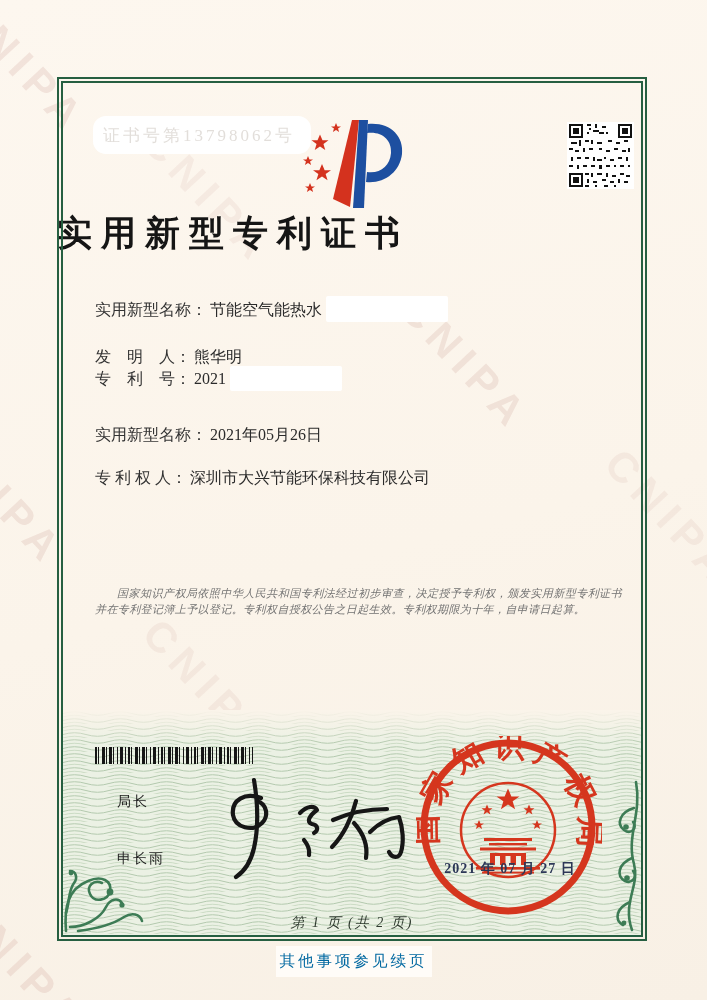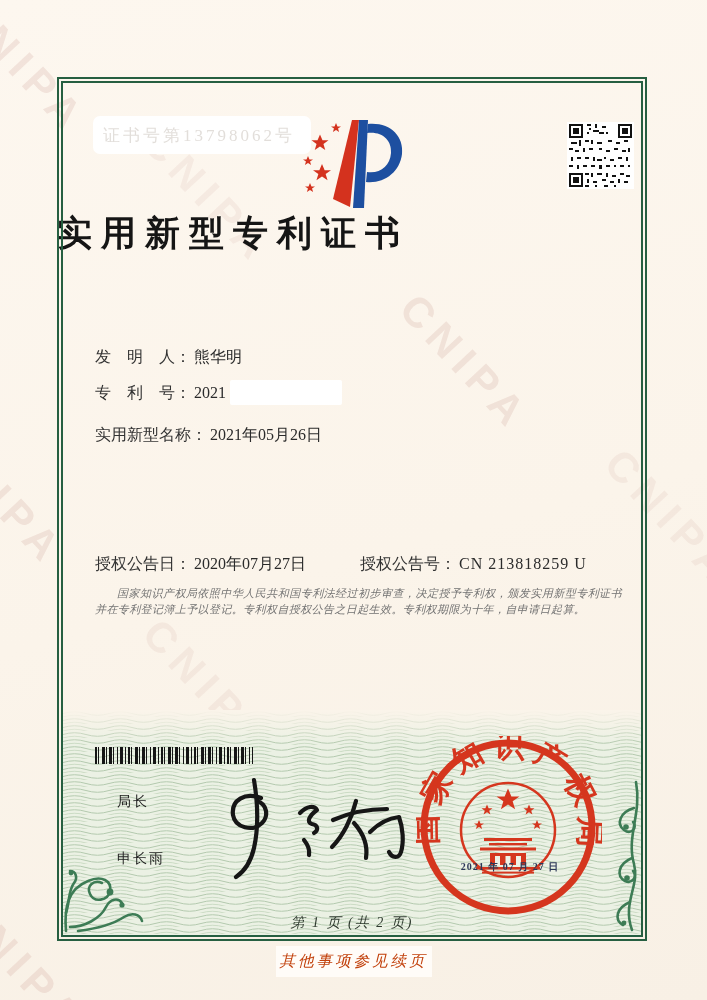--- a/index.html
+++ b/index.html
@@ -9,21 +9,21 @@
   #page{position:absolute;inset:0;}
   .wm{position:absolute;z-index:1;font-family:"Liberation Sans","DejaVu Sans",sans-serif;
       font-weight:700;font-size:42px;letter-spacing:8px;color:rgba(198,152,142,0.20);
       transform:rotate(47deg);transform-origin:left top;white-space:nowrap;pointer-events:none;}
   .wm.light{color:rgba(198,152,142,0.12);}
   .frame{position:absolute;left:57px;top:77px;width:590px;height:864px;
          border:6px double #265f41;box-sizing:border-box;z-index:4;pointer-events:none;}
   .green-panel{position:absolute;left:63px;top:710px;width:578px;height:225px;z-index:2;overflow:hidden;}
   .green-panel .fade{position:absolute;left:0;top:0;width:100%;height:34px;
          background:linear-gradient(#fbf4ea,rgba(251,244,234,0));}
-  .redact{background:#fff;position:absolute;z-index:3;border-radius:7px;}
+  .redact{background:#fff;position:absolute;z-index:3;border-radius:13px;}
   .redact-inline{display:inline-block;background:#fff;border-radius:2px;vertical-align:-7px;margin-left:4px;}
   .cert-no-box{left:93px;top:116px;width:218px;height:38px;}
   .cert-no-faint{position:absolute;left:10px;top:8px;font-size:17px;letter-spacing:3px;
          color:rgba(190,182,172,0.45);white-space:nowrap;}
   .logo{position:absolute;left:298px;top:116px;z-index:3;}
   .qr{position:absolute;left:567px;top:122px;z-index:3;}
   .title{position:absolute;left:57px;top:210px;width:590px;text-align:left;z-index:3;
          font-size:35px;font-weight:700;letter-spacing:9px;color:#151515;}
   .frow{position:absolute;left:95px;width:530px;z-index:3;font-size:16px;color:#2b2b2b;white-space:nowrap;}
   .flabel{color:#333;}
@@ -37,27 +37,27 @@
            #161616 0 2px,transparent 2px 3px,#161616 3px 4px,transparent 4px 7px,
            #161616 7px 10px,transparent 10px 11px,#161616 11px 12px,transparent 12px 14px,
            #161616 14px 17px,transparent 17px 18px,#161616 18px 19px,transparent 19px 22px,
            #161616 22px 23px,transparent 23px 25px,#161616 25px 28px,transparent 28px 30px,
            #161616 30px 31px,transparent 31px 33px);}
   .sig-label{position:absolute;left:117px;z-index:3;font-family:"Liberation Sans","DejaVu Sans",sans-serif;
          font-size:14px;letter-spacing:2px;color:#222;}
   .signature{position:absolute;left:205px;top:768px;z-index:3;}
   .seal{position:absolute;left:416px;top:736px;z-index:5;}
   .seal-date{position:absolute;left:430px;top:860px;width:160px;text-align:center;z-index:6;
-         font-size:10px;font-weight:600;letter-spacing:1px;color:#2c3757;white-space:nowrap;}
+         font-size:14px;font-weight:600;letter-spacing:1px;color:#2c3757;white-space:nowrap;}
   .ornament{position:absolute;z-index:3;}
   .page-info{position:absolute;left:57px;top:914px;width:590px;text-align:center;z-index:3;
          font-size:14px;letter-spacing:2px;color:#2f3a2f;font-style:italic;}
   .note-box{position:absolute;left:0;top:946px;width:707px;text-align:center;z-index:3;}
   .note-box span{display:inline-block;background:rgba(255,253,249,0.9);padding:5px 4px;
-         font-size:15.5px;font-style:italic;letter-spacing:3px;color:#c2410c;}
+         font-size:15.5px;letter-spacing:3px;color:#0369a1;}
 </style>
 </head>
 <body>
 
 <div id="page">
 
   <div class="wm" style="left:-18px;top:-12px;">CNIPA</div>
   <div class="wm light" style="left:168px;top:118px;">CNIPA</div>
   <div class="wm" style="left:425px;top:285px;">CNIPA</div>
   <div class="wm" style="left:-40px;top:420px;">CNIPA</div>
@@ -116,34 +116,34 @@
     <g fill="#111">
       <rect x="3" y="3" width="3" height="3"></rect>
         <rect x="27" y="3" width="3" height="3"></rect>
         <rect x="3" y="27" width="3" height="3"></rect>
       <path d="M10 1h2v1h-2z M14 1h1v2h-1z M17 2h2v1h-2z M11 3h1v1h-1z M13 4h3v1h-3z M10 5h1v1h-1z M16 5h2v1h-2z M19 5h1v1h-1z M9 9h2v1h-2z M2 10h3v1h-3z M6 9h1v3h-1z M12 9h1v2h-1z M15 10h2v1h-2z M20 9h2v1h-2z M24 10h2v1h-2z M28 9h2v1h-2z M1 13h2v1h-2z M4 14h2v1h-2z M8 13h1v2h-1z M11 13h2v1h-2z M16 13h1v1h-1z M19 14h2v1h-2z M23 13h2v1h-2z M27 14h2v1h-2z M30 13h1v2h-1z M2 17h1v2h-1z M5 17h2v1h-2z M9 17h2v1h-2z M13 17h1v2h-1z M15 18h2v1h-2z M18 17h1v1h-1z M21 18h2v1h-2z M25 17h2v1h-2z M29 17h1v2h-1z M1 21h2v1h-2z M5 21h1v2h-1z M8 21h2v1h-2z M12 21h2v1h-2z M16 21h1v2h-1z M19 21h2v1h-2z M23 21h1v1h-1z M26 21h2v1h-2z M30 21h1v1h-1z M9 25h2v1h-2z M12 25h1v2h-1z M15 25h2v1h-2z M19 25h1v2h-1z M22 26h2v1h-2z M26 25h2v1h-2z M29 26h2v1h-2z M10 28h1v2h-1z M13 29h2v1h-2z M17 28h2v1h-2z M21 29h2v1h-2z M25 28h1v2h-1z M28 29h2v1h-2z M9 31h2v1h-2z M14 31h1v1h-1z M18 31h2v1h-2z M23 31h1v1h-1z"></path>
     </g>
   </svg>
 
   <div class="title">实用新型专利证书</div>
 
+  <div class="frow" style="top:296px;">
+    <span class="flabel">实用新型名称：</span><span class="fvalue">节能空气能热水</span><span class="redact-inline" style="width:122px;height:26px;"></span>
+  </div>
   <div class="frow" style="top:339px;margin-top:8px;">
     <span class="flabel">发　明　人：</span><span class="fvalue">熊华明</span>
   </div>
-  <div class="frow" style="top:380px;">
+  <div class="frow" style="top:366px;">
     <span class="flabel">专　利　号：</span><span class="fvalue">2021</span><span class="redact-inline" style="width:112px;height:25px;"></span>
   </div>
   <div class="frow" style="top:425px;">
     <span class="flabel">实用新型名称：</span><span class="fvalue">2021年05月26日</span>
   </div>
-  <div class="frow" style="top:554px;">
-    <span class="flabel">授权公告日：</span><span class="fvalue">2020年07月27日</span>
-    <span class="pair2">
-      <span class="flabel">授权公告号：</span><span class="fvalue" style="letter-spacing:1px;">CN 213818259 U</span>
-    </span>
+  <div class="frow" style="top:468px;">
+    <span class="flabel">专 利 权 人：</span><span class="fvalue">深圳市大兴节能环保科技有限公司</span>
   </div>
 
   <div class="bodytext">
     <p>国家知识产权局依照中华人民共和国专利法经过初步审查，决定授予专利权，颁发实用新型专利证书并在专利登记簿上予以登记。专利权自授权公告之日起生效。专利权期限为十年，自申请日起算。</p>
   </div>
 
   <div class="barcode"></div>
 
   <div class="sig-label" style="top:793px;">局长</div>
   <div class="sig-label" style="top:850px;">申长雨</div>

